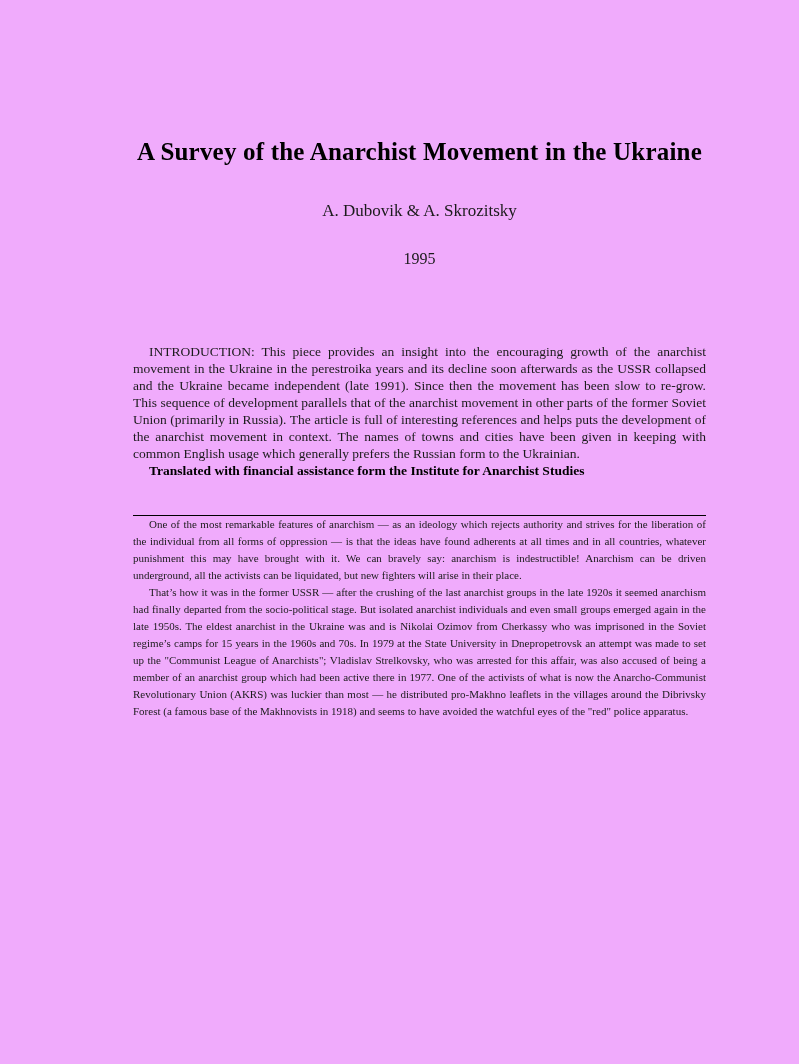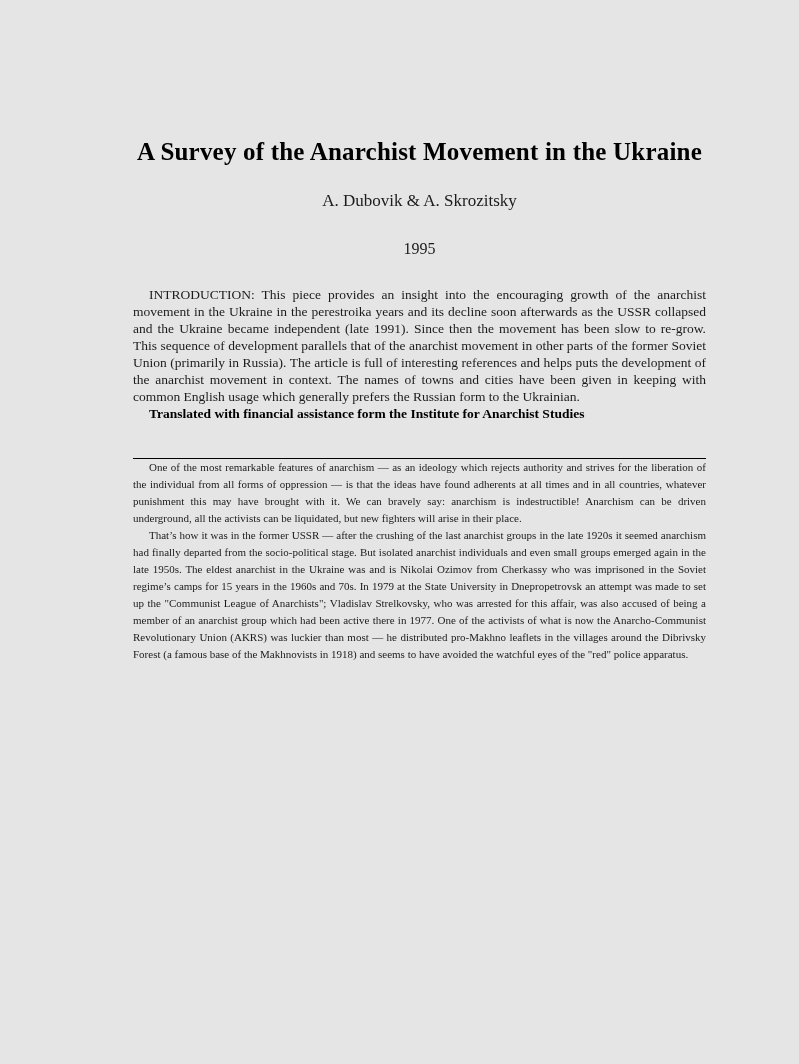--- a/index.html
+++ b/index.html
@@ -4,21 +4,21 @@
 <style>
   html, body {
     margin: 0;
     padding: 0;
     background: #ffffff;
   }
   .page {
     position: relative;
     width: 799px;
     height: 1064px;
-    background: #e5e5e5;
+    background: #f0abfc;
     font-family: "Liberation Serif", serif;
     color: #1b1b1b;
     overflow: hidden;
   }
   .content {
     position: absolute;
     left: 133px;
     top: 0;
     width: 573px;
   }
@@ -33,33 +33,33 @@
   }
   .doc-subtitle {
     margin-top: 20px;
     font-size: 14px;
     line-height: 18px;
     font-weight: bold;
     text-align: center;
     color: #000000;
   }
   .doc-authors {
-    margin-top: 23px;
+    margin-top: 33px;
     font-size: 17px;
     line-height: 21px;
     text-align: center;
   }
   .doc-date {
     margin-top: 28px;
     font-size: 16px;
     line-height: 20px;
     text-align: center;
   }
   .intro-section {
-    margin-top: 27px;
+    margin-top: 74px;
     font-size: 13.5px;
     line-height: 17px;
     text-align: justify;
   }
   .intro-section p,
   .body-section p {
     margin: 0;
     padding: 0;
     text-indent: 16px;
   }

